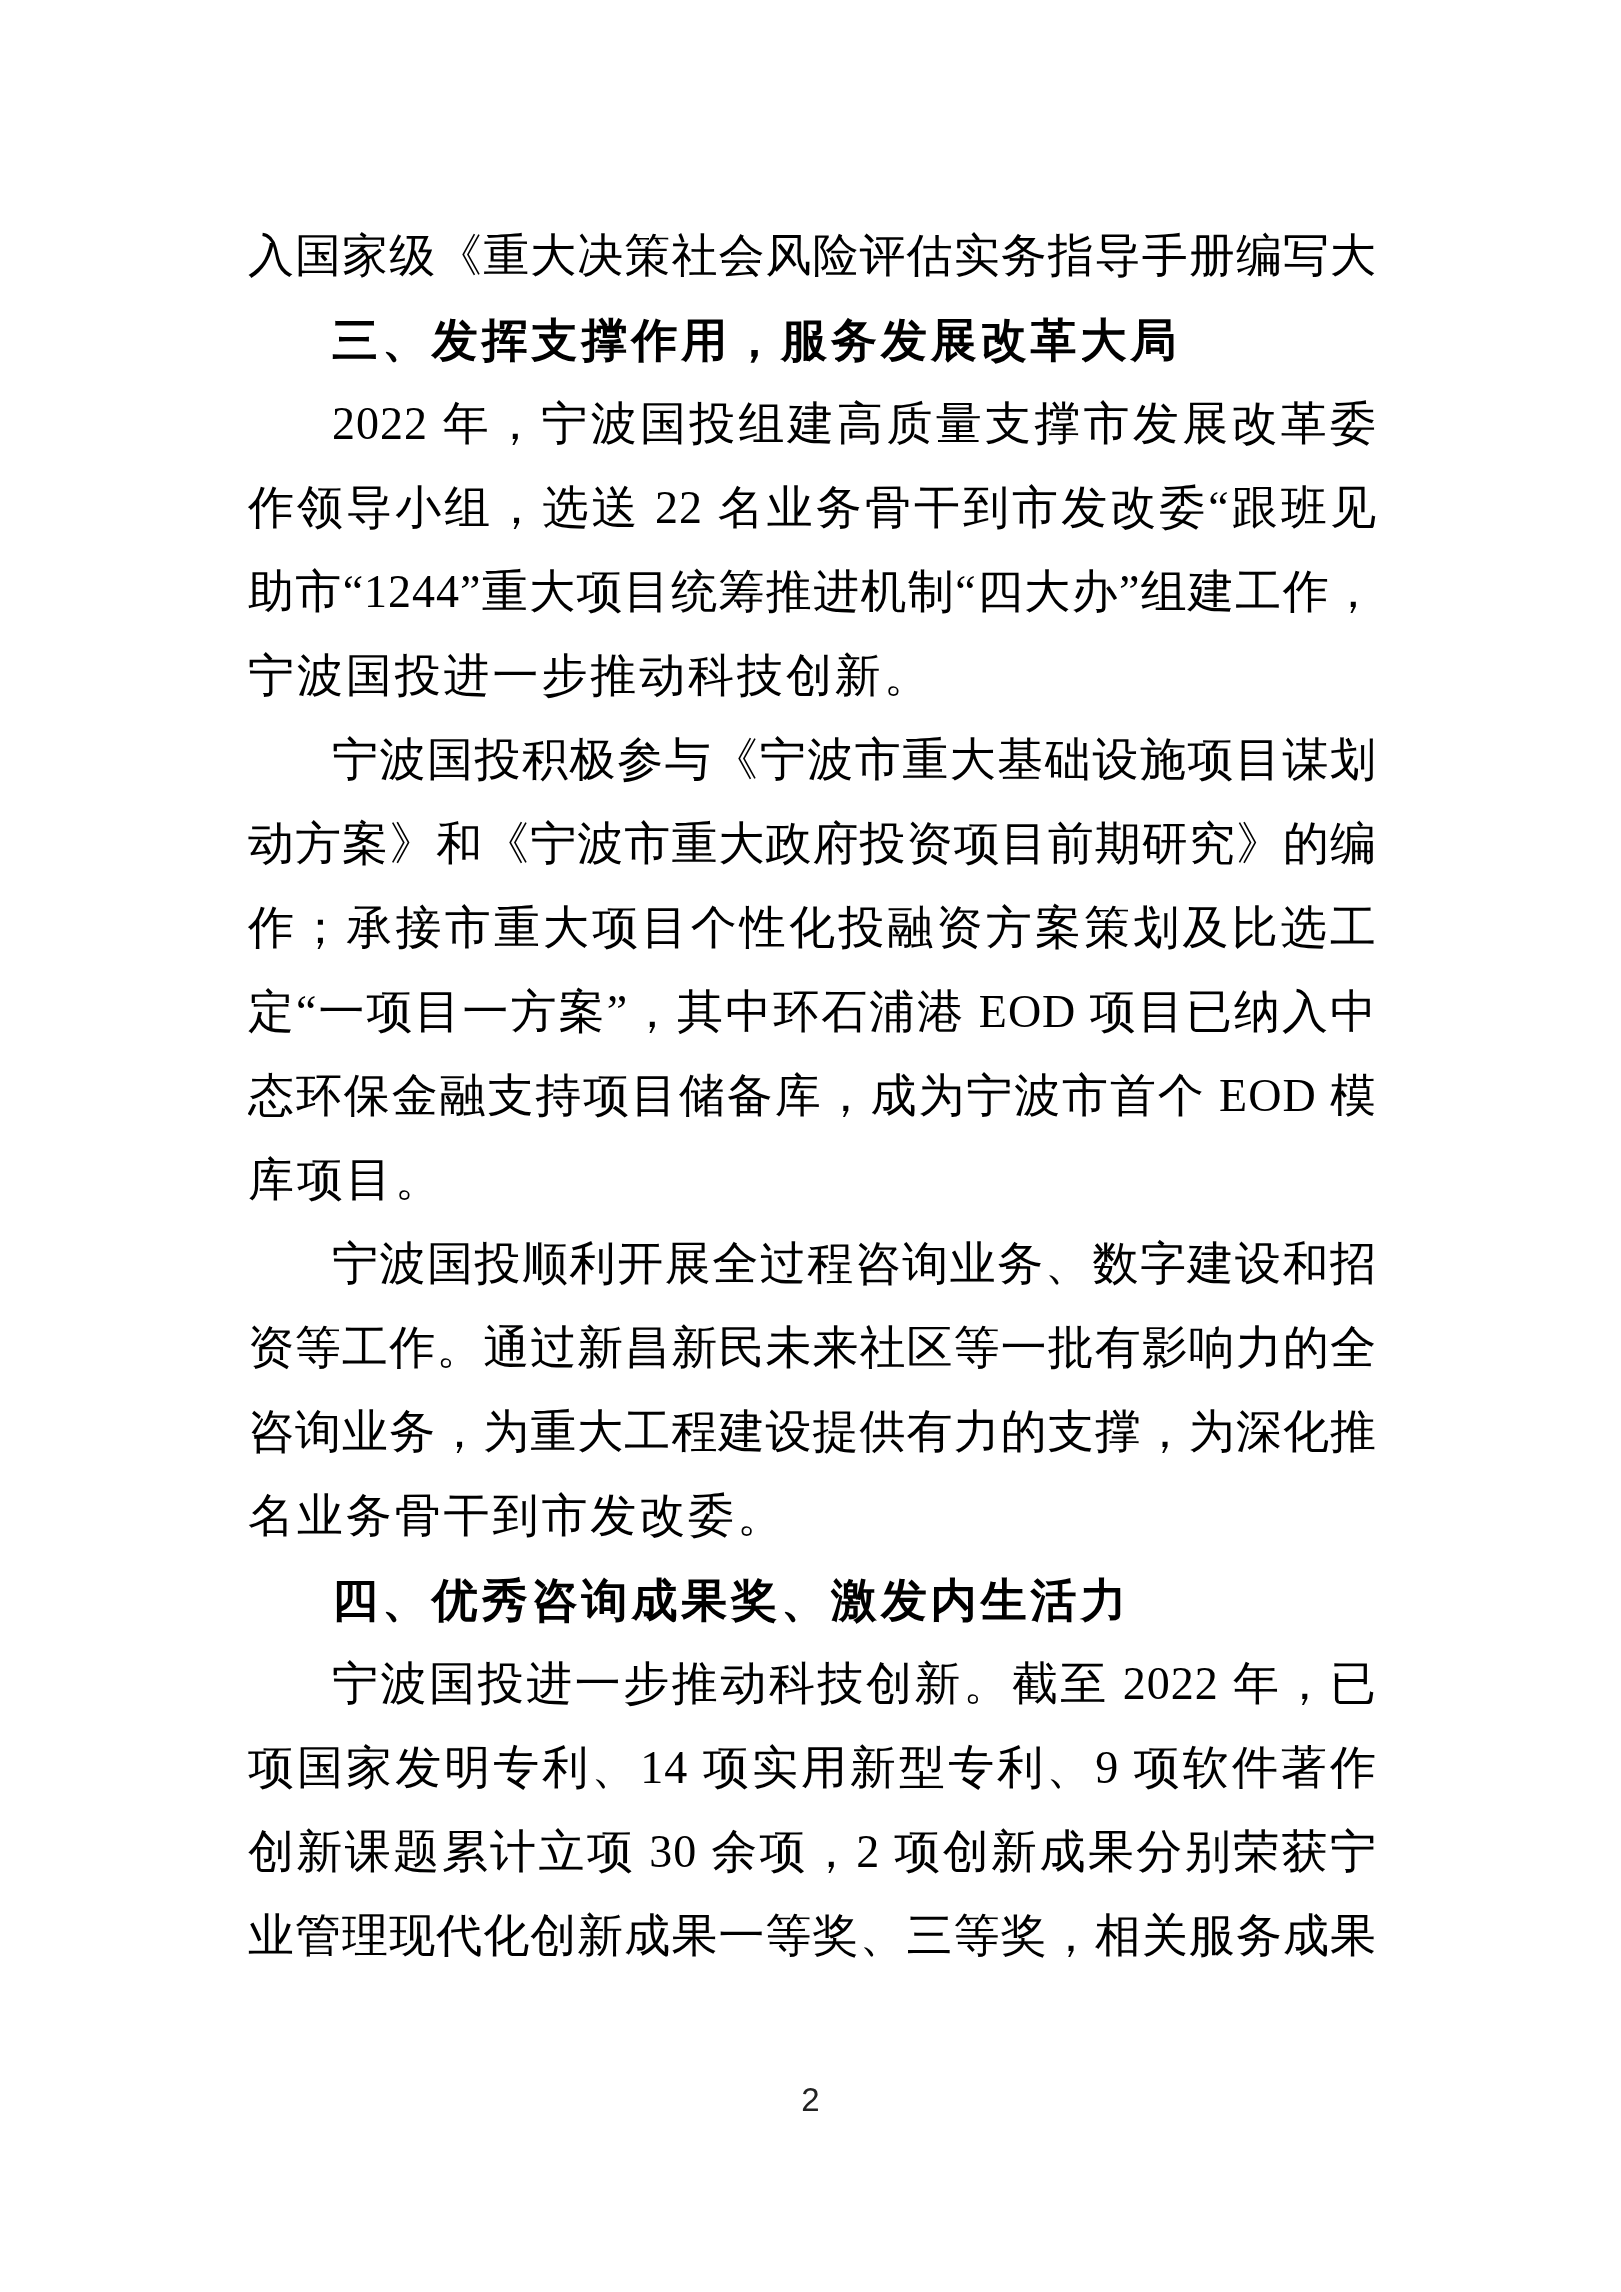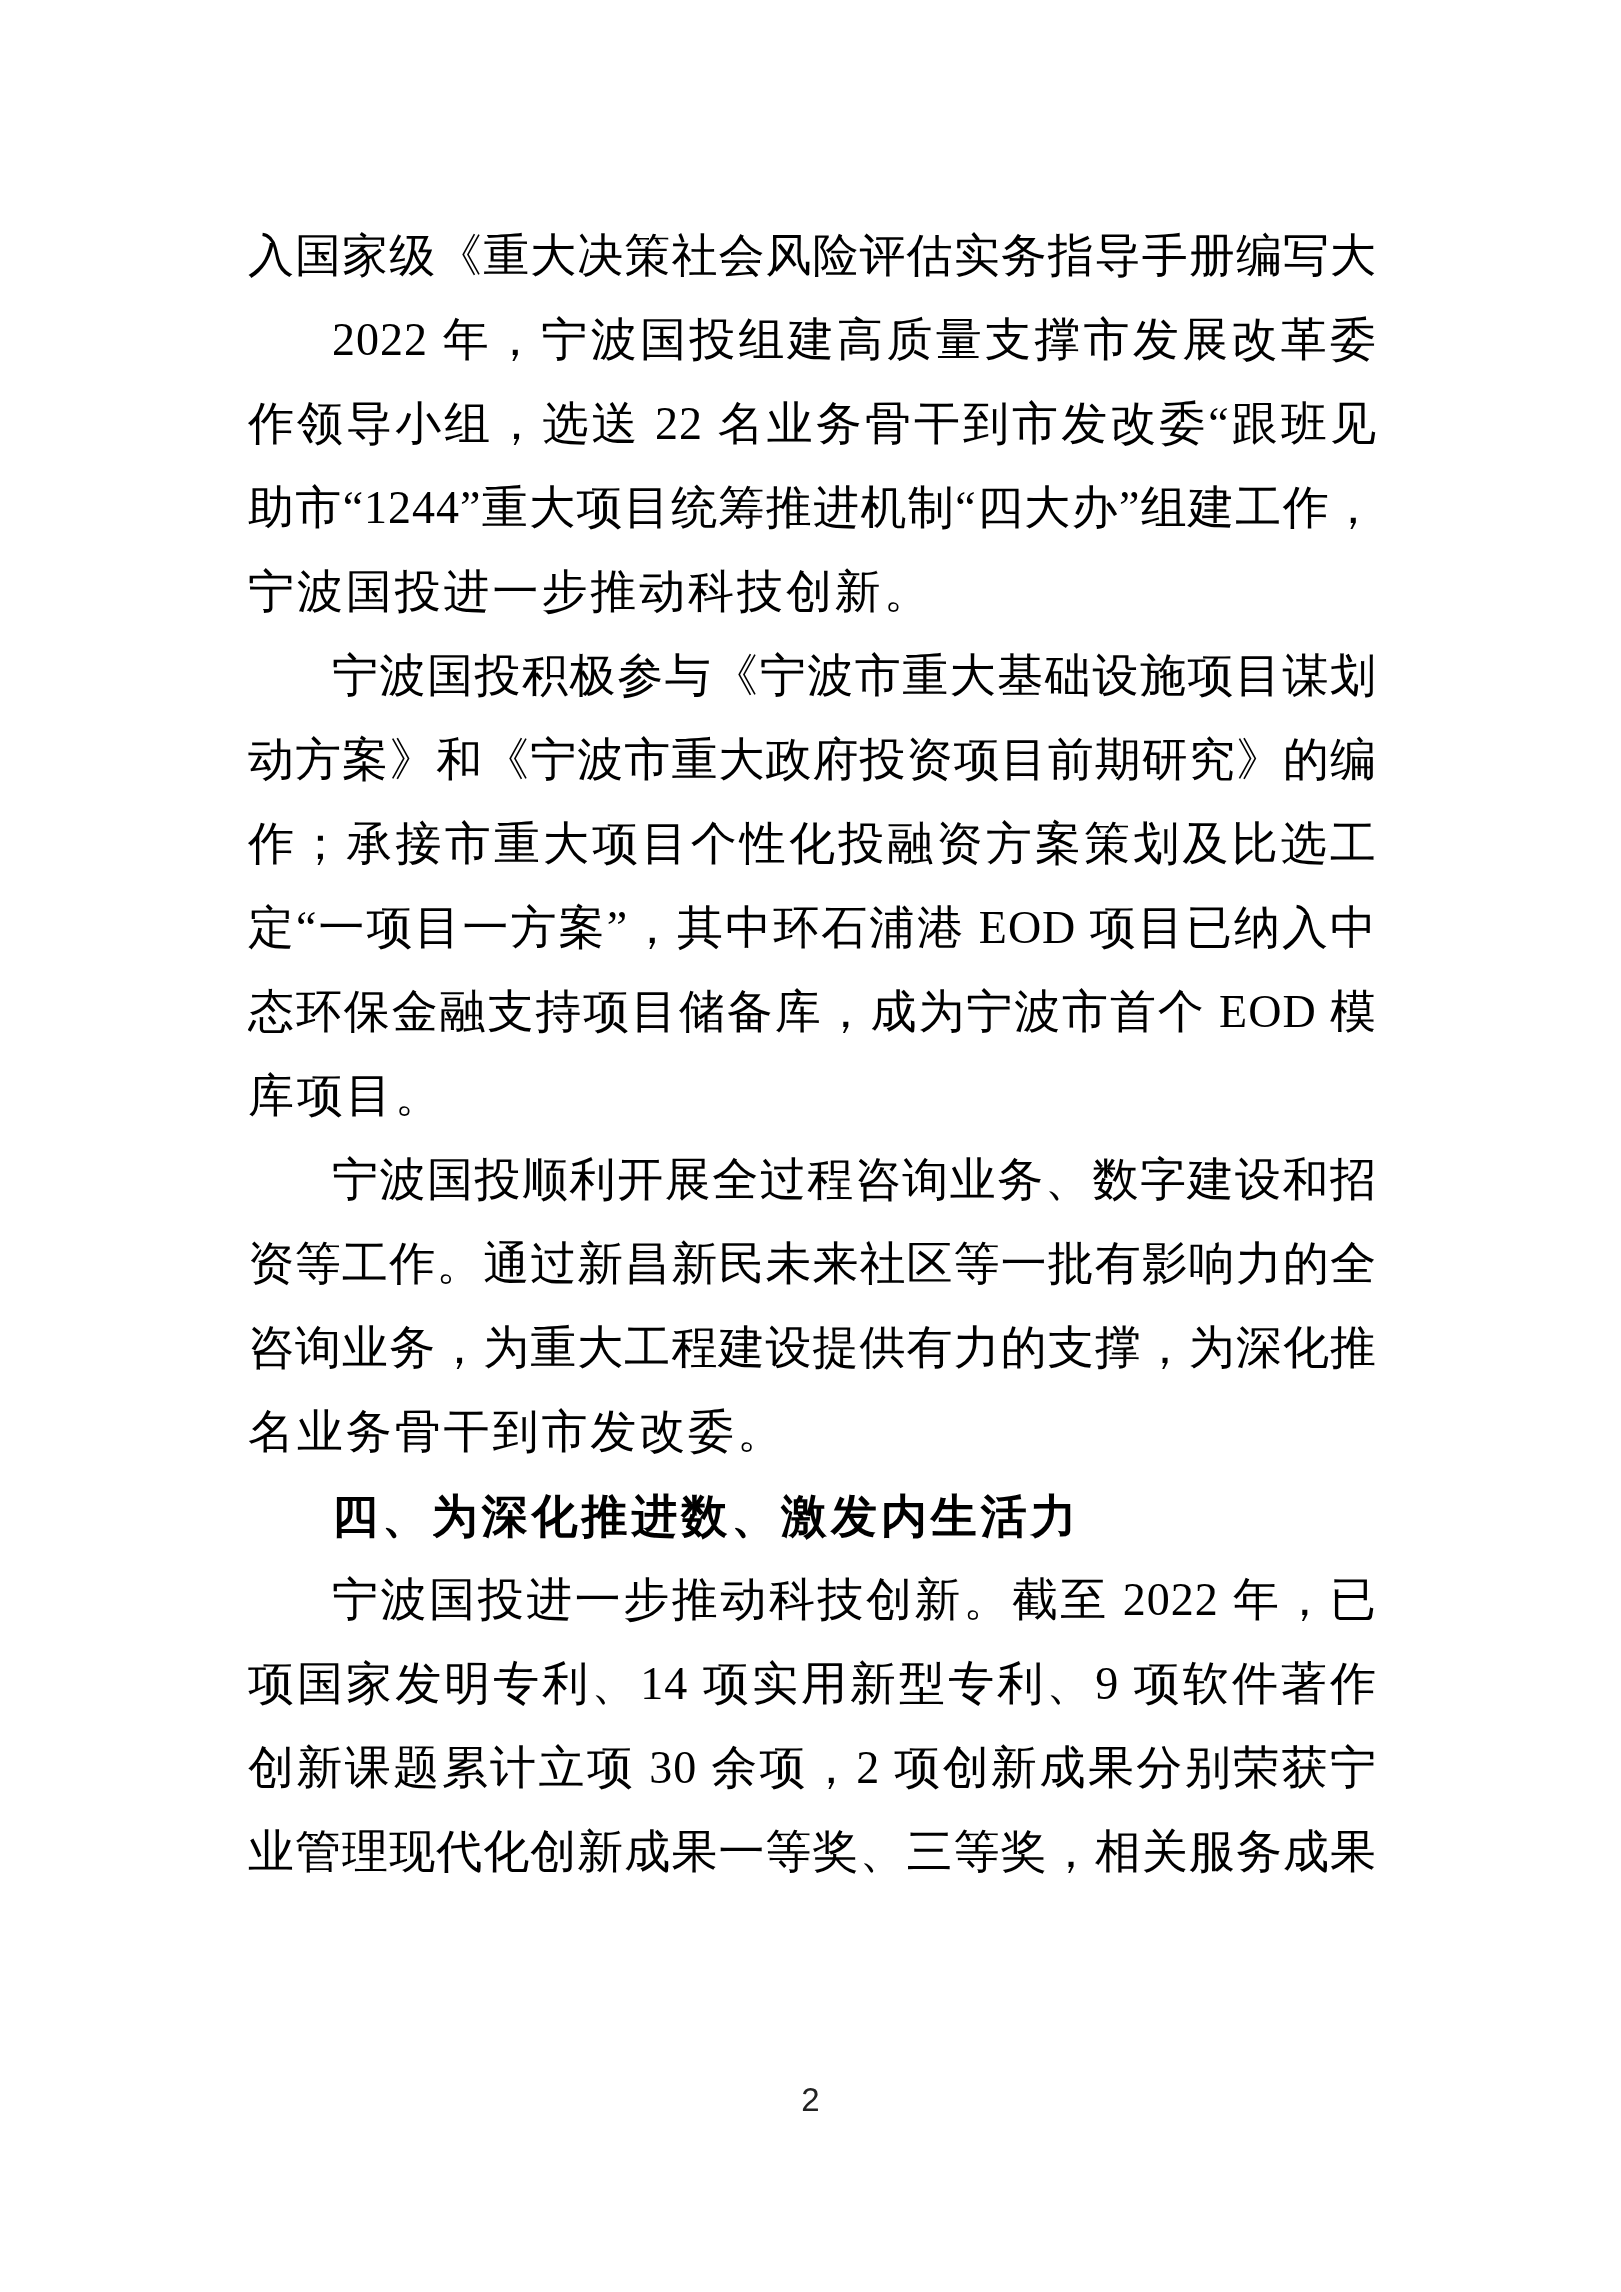--- a/index.html
+++ b/index.html
@@ -59,35 +59,36 @@
     font-family: "Liberation Sans", "DejaVu Sans", sans-serif;
   }
 </style>
 </head>
 <body>
 
 <div class="page">
   <div class="text-block">
 
   <div class="line fill">入国家级《重大决策社会风险评估实务指导手册编写大纲》。</div>
+      <div class="line heading indent">三、发挥支撑作用，服务发展改革大局</div>
       <div class="line indent fill">2022 年，宁波国投组建高质量支撑市发展改革委有关工</div>
       <div class="line fill">作领导小组，选送 22 名业务骨干到市发改委“跟班见学”，协</div>
       <div class="line fill">助市“1244”重大项目统筹推进机制“四大办”组建工作，参与</div>
       <div class="line">宁波国投进一步推动科技创新。</div>
       <div class="line indent fill">宁波国投积极参与《宁波市重大基础设施项目谋划和行</div>
       <div class="line fill">动方案》和《宁波市重大政府投资项目前期研究》的编制工</div>
       <div class="line fill">作；承接市重大项目个性化投融资方案策划及比选工作，制</div>
       <div class="line fill">定“一项目一方案”，其中环石浦港 EOD 项目已纳入中央生</div>
       <div class="line fill">态环保金融支持项目储备库，成为宁波市首个 EOD 模式入</div>
       <div class="line">库项目。</div>
       <div class="line indent fill">宁波国投顺利开展全过程咨询业务、数字建设和招商引</div>
       <div class="line fill">资等工作。通过新昌新民未来社区等一批有影响力的全过程</div>
       <div class="line fill">咨询业务，为重大工程建设提供有力的支撑，为深化推进数</div>
       <div class="line">名业务骨干到市发改委。</div>
-      <div class="line heading indent">四、为深化推进数、激发内生活力</div>
+      <div class="line heading indent">四、优秀咨询成果奖、激发内生活力</div>
       <div class="line indent fill">宁波国投进一步推动科技创新。截至 2022 年，已授权 2</div>
       <div class="line fill">项国家发明专利、14 项实用新型专利、9 项软件著作权专利，</div>
       <div class="line fill">创新课题累计立项 30 余项，2 项创新成果分别荣获宁波市企</div>
       <div class="line fill">业管理现代化创新成果一等奖、三等奖，相关服务成果获得</div>
     </div>
   <div class="page-number">2</div>
 </div>
 
 
 </body></html>

